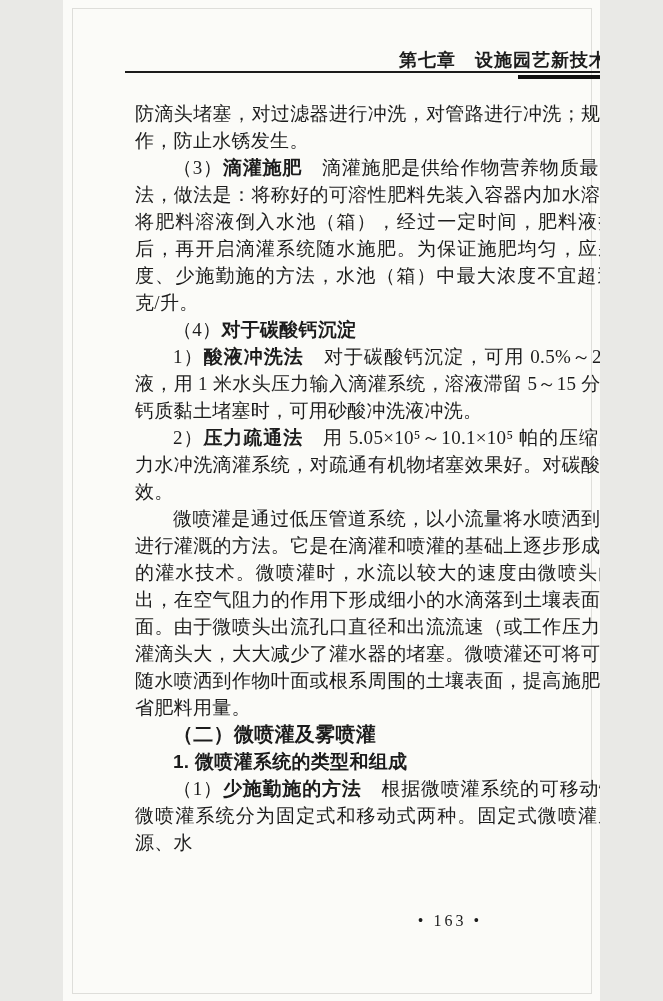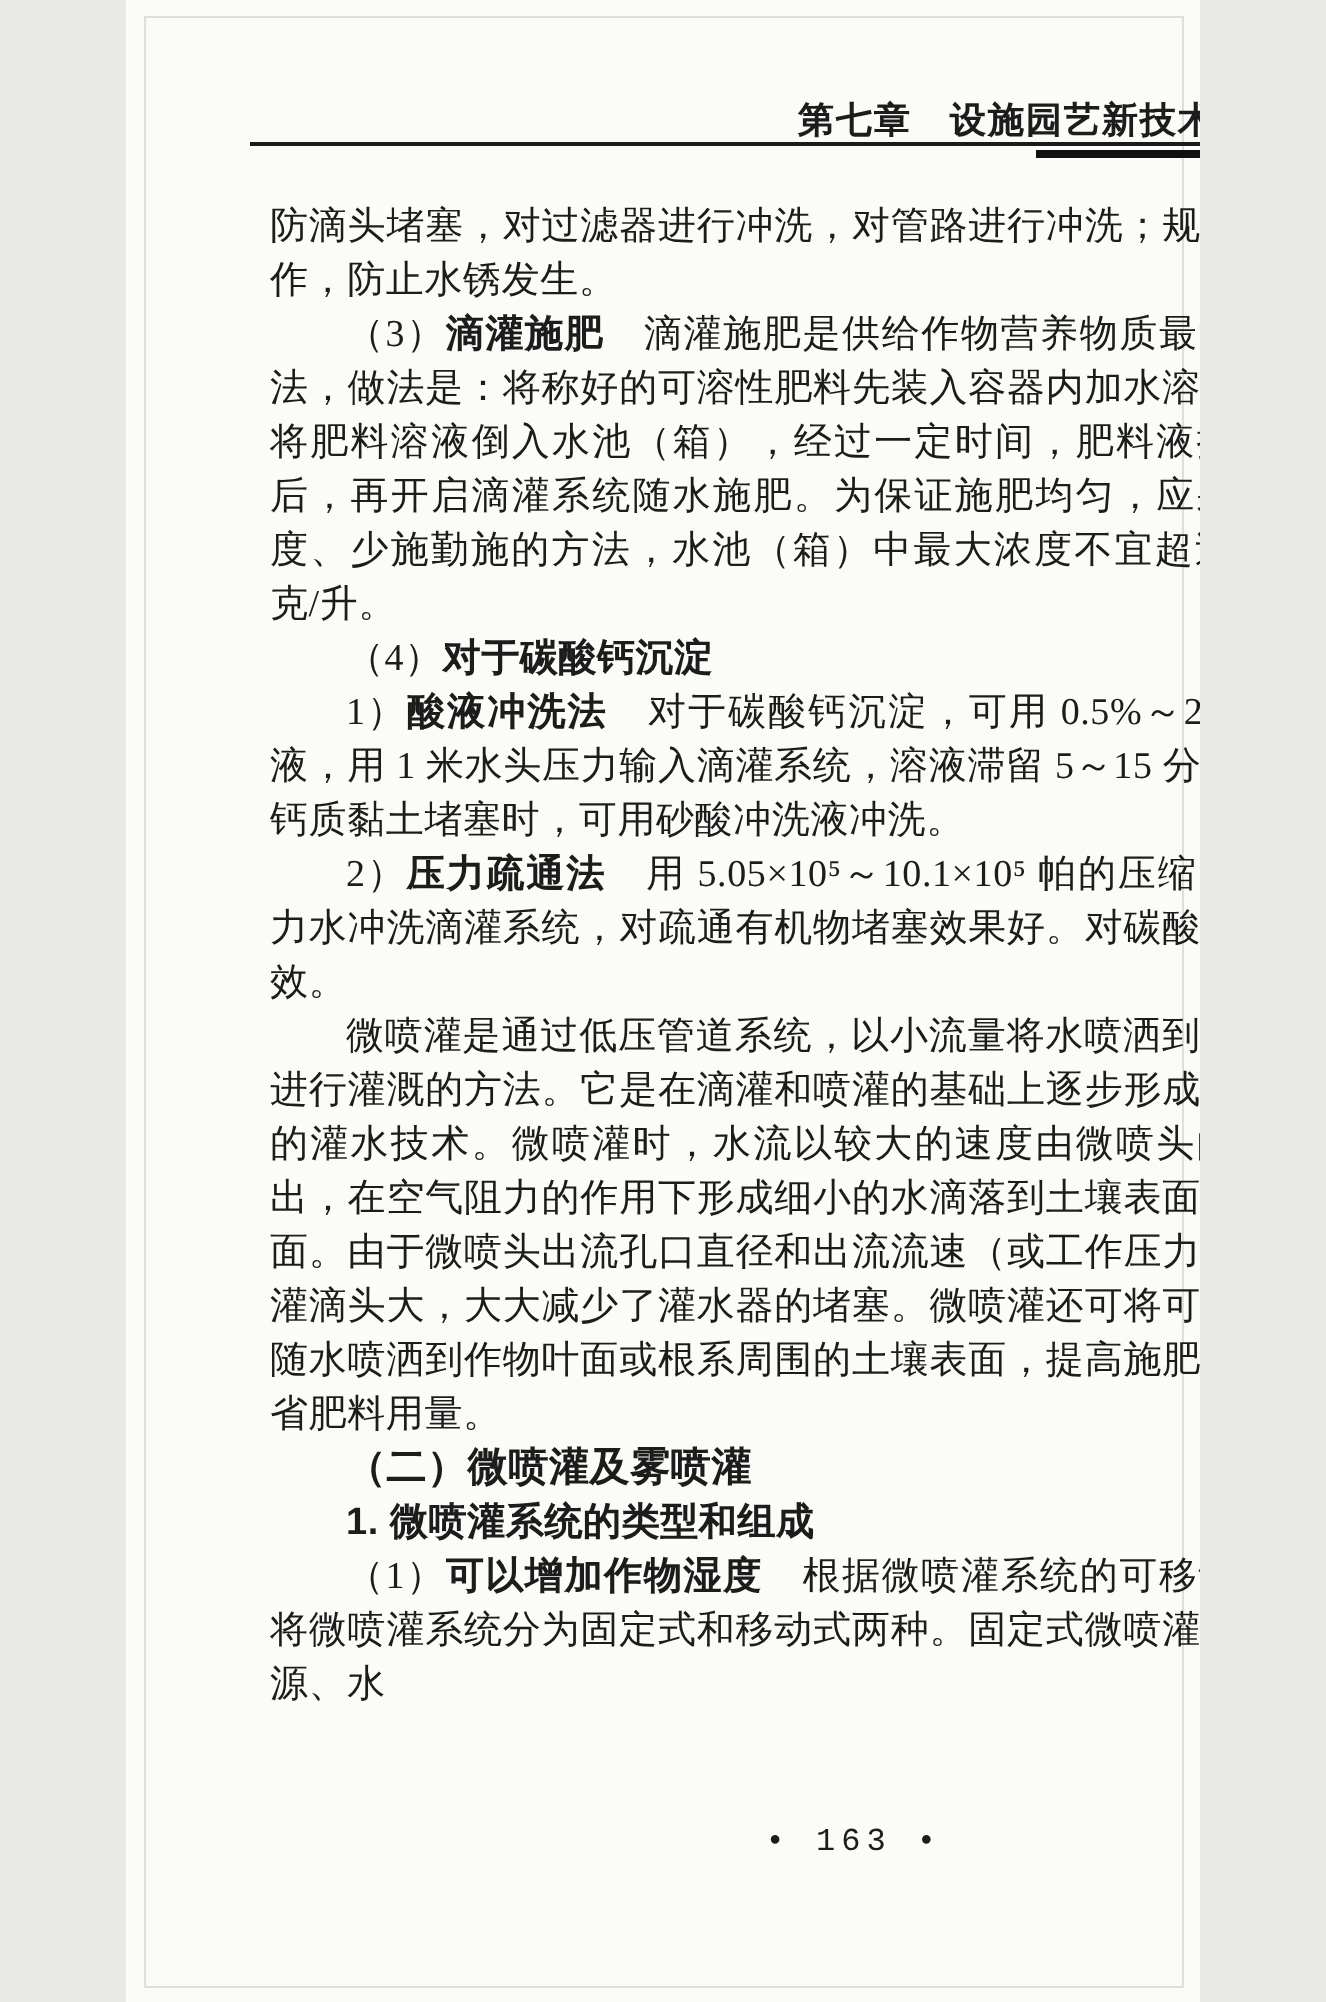--- a/index.html
+++ b/index.html
@@ -49,23 +49,23 @@
     font-weight:bold; font-size:20px;
     font-family:"Liberation Sans","DejaVu Sans",sans-serif;
   }
   .para.heading3 {
     font-weight:bold; font-size:19px;
     font-family:Liberation Sans, sans-serif;
   }
   .kai { font-weight:600; }
   
   .page-number {
-    position:absolute; top:912px; right:129px;
+    position:absolute; top:912px; right:118px;
     font-size:16px; letter-spacing:3px;
-    font-family:Liberation Mono, monospace;
+    font-family:Liberation Serif, serif;
   }
   .watermark {
     position:absolute; left:560px; top:909px; width:140px; height:36px;
     text-align:center; transform:rotate(-90deg); transform-origin:center;
     color:#8f8f92; font-size:33px; font-weight:bold; letter-spacing:1px;
     font-family:"Liberation Sans","DejaVu Sans",sans-serif;
   }
 </style>
 </head>
 <body>
@@ -80,18 +80,18 @@
 
   <div class="text-body">
       <p class="para body"><span class="plain">防滴头堵塞，对过滤器进行冲洗，对管路进行冲洗；规范运行操作，防止水锈发生。</span></p>
       <p class="para body indent"><span class="plain">（3）</span><span class="kai">滴灌施肥</span><span class="plain">　滴灌施肥是供给作物营养物质最简便的方法，做法是：将称好的可溶性肥料先装入容器内加水溶解，然后将肥料溶液倒入水池（箱），经过一定时间，肥料液扩散均匀后，再开启滴灌系统随水施肥。为保证施肥均匀，应采用低浓度、少施勤施的方法，水池（箱）中最大浓度不宜超过 500 毫克/升。</span></p>
       <p class="para body indent"><span class="plain">（4）</span><span class="kai">对于碳酸钙沉淀</span></p>
       <p class="para body indent"><span class="plain">1）</span><span class="kai">酸液冲洗法</span><span class="plain">　对于碳酸钙沉淀，可用 0.5%～2%盐酸溶液，用 1 米水头压力输入滴灌系统，溶液滞留 5～15 分钟。当被钙质黏土堵塞时，可用砂酸冲洗液冲洗。</span></p>
       <p class="para body indent"><span class="plain">2）</span><span class="kai">压力疏通法</span><span class="plain">　用 5.05×10⁵～10.1×10⁵ 帕的压缩空气或压力水冲洗滴灌系统，对疏通有机物堵塞效果好。对碳酸盐堵塞无效。</span></p>
       <p class="para body indent"><span class="plain">微喷灌是通过低压管道系统，以小流量将水喷洒到土壤表面进行灌溉的方法。它是在滴灌和喷灌的基础上逐步形成的一种新的灌水技术。微喷灌时，水流以较大的速度由微喷头的喷嘴喷出，在空气阻力的作用下形成细小的水滴落到土壤表面或作物叶面。由于微喷头出流孔口直径和出流流速（或工作压力）都比滴灌滴头大，大大减少了灌水器的堵塞。微喷灌还可将可溶性肥料随水喷洒到作物叶面或根系周围的土壤表面，提高施肥效率，节省肥料用量。</span></p>
       <p class="para heading2 indent"><span class="plain">（二）微喷灌及雾喷灌</span></p>
       <p class="para heading3 indent"><span class="plain">1. 微喷灌系统的类型和组成</span></p>
-      <p class="para body indent"><span class="plain">（1）</span><span class="kai">可以增加作物湿度</span><span class="plain">　根据微喷灌系统的可移动性，可将微喷灌系统分为固定式和移动式两种。固定式微喷灌系统的水源、水</span></p>
+      <p class="para body indent"><span class="plain">（1）</span><span class="kai">少施勤施的方法</span><span class="plain">　根据微喷灌系统的可移动性，可将微喷灌系统分为固定式和移动式两种。固定式微喷灌系统的水源、水</span></p>
     </div>
 
   <div class="page-number">• 163 •</div>
   <div class="watermark">MSHUA</div>
 </div>
 
 </body></html>

